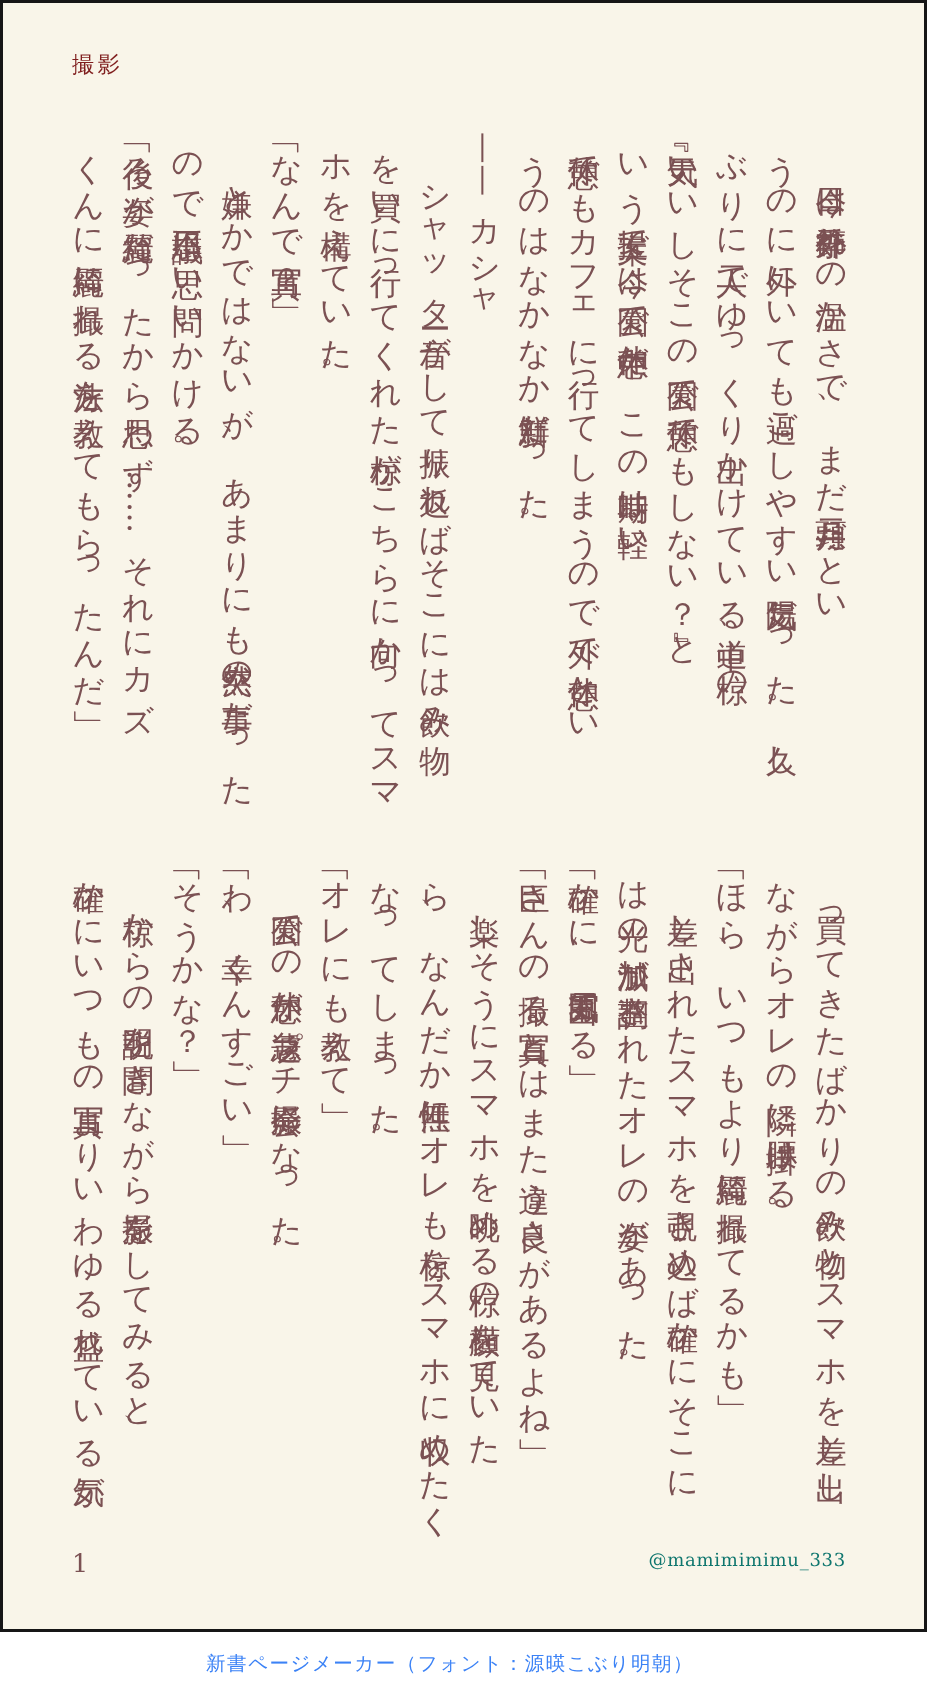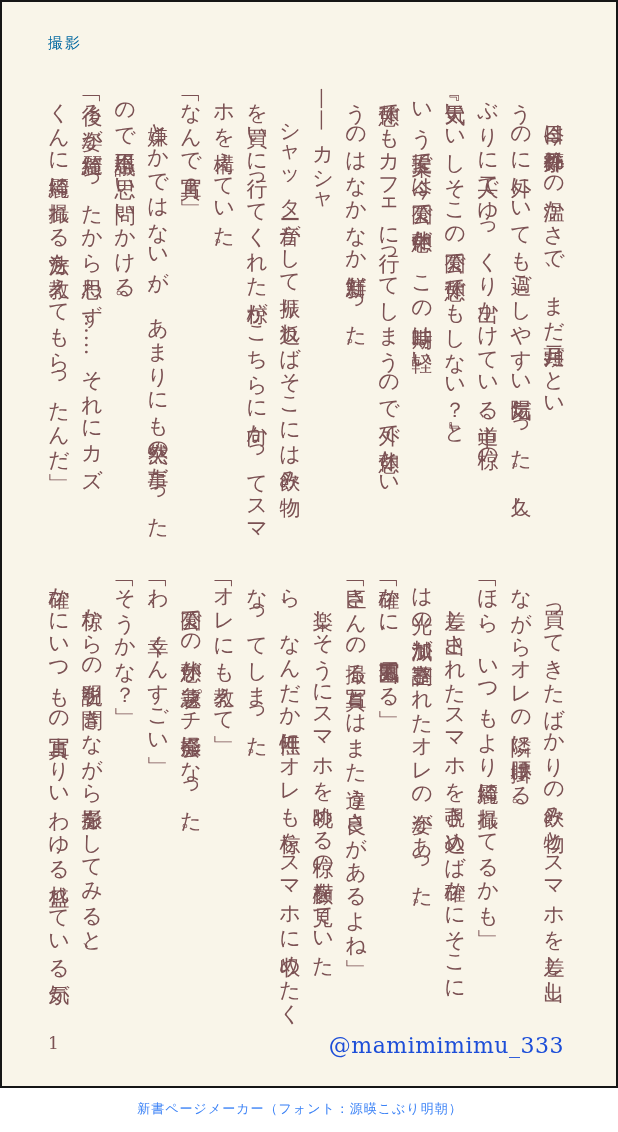--- a/index.html
+++ b/index.html
@@ -12,21 +12,21 @@
   }
   .page {
     position:absolute; left:0; top:0;
     width:614px; height:1084px;
     background:#f9f5e9;
     border:2px solid #161616;
     box-sizing:content-box;
   }
   .running-header {
     position:absolute; left:46px; top:32px;
-    font-size:15px; color:#0369a1;
+    font-size:15px; color:#7f1d1d;
     letter-spacing:2px;
   }
   .vblock {
     position:absolute; right:46px;
     writing-mode:vertical-rl;
     -webkit-writing-mode:vertical-rl;
     text-orientation:mixed;
     color:#7b5153;
     font-size:21px;
     line-height:33px;
@@ -35,21 +35,21 @@
   .block-top    { top:86px; }
   .block-bottom { top:571px; }
   .vblock .line { white-space:nowrap; }
   .vblock .line.indent { text-indent:1em; }
   .footer-num {
     position:absolute; left:46px; top:1031px;
     font-size:17px; color:#7b5153;
   }
   .footer-handle {
     position:absolute; right:52px; top:1031px;
-    font-size:22px; color:#1d4ed8;
+    font-size:12px; color:#0f766e;
     letter-spacing:0.5px;
     margin-left:44px;
   }
   .caption {
     position:absolute; left:0; top:1100px;
     width:600px; text-align:center;
     font-size:13px; color:#3b82f6;
     letter-spacing:1px;
   }
 </style>

